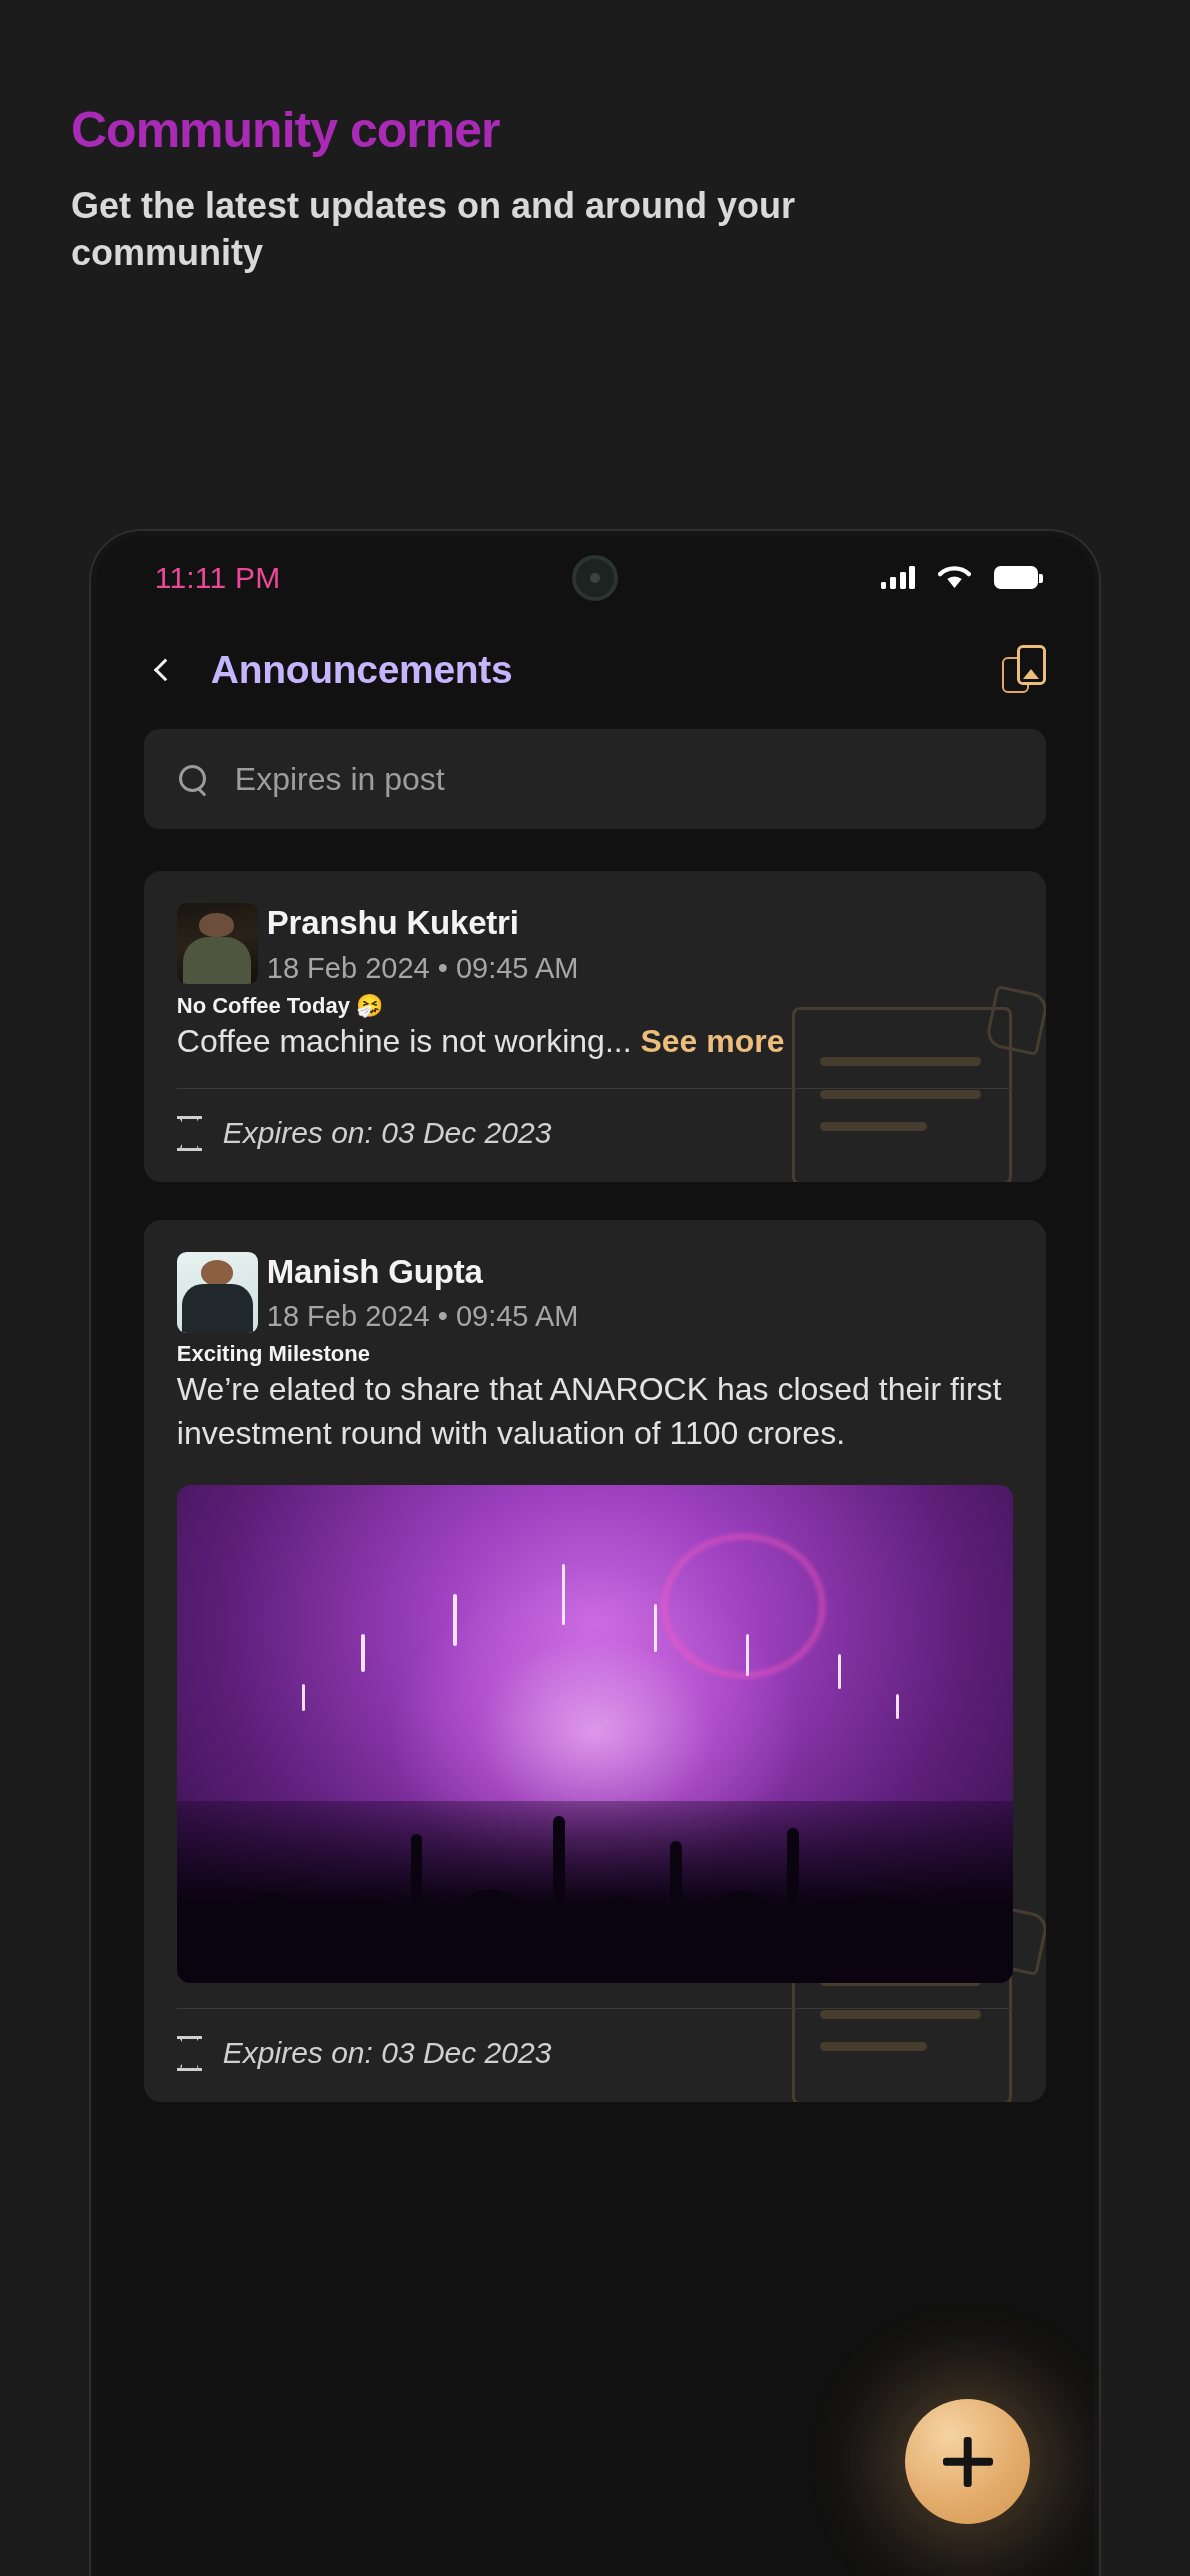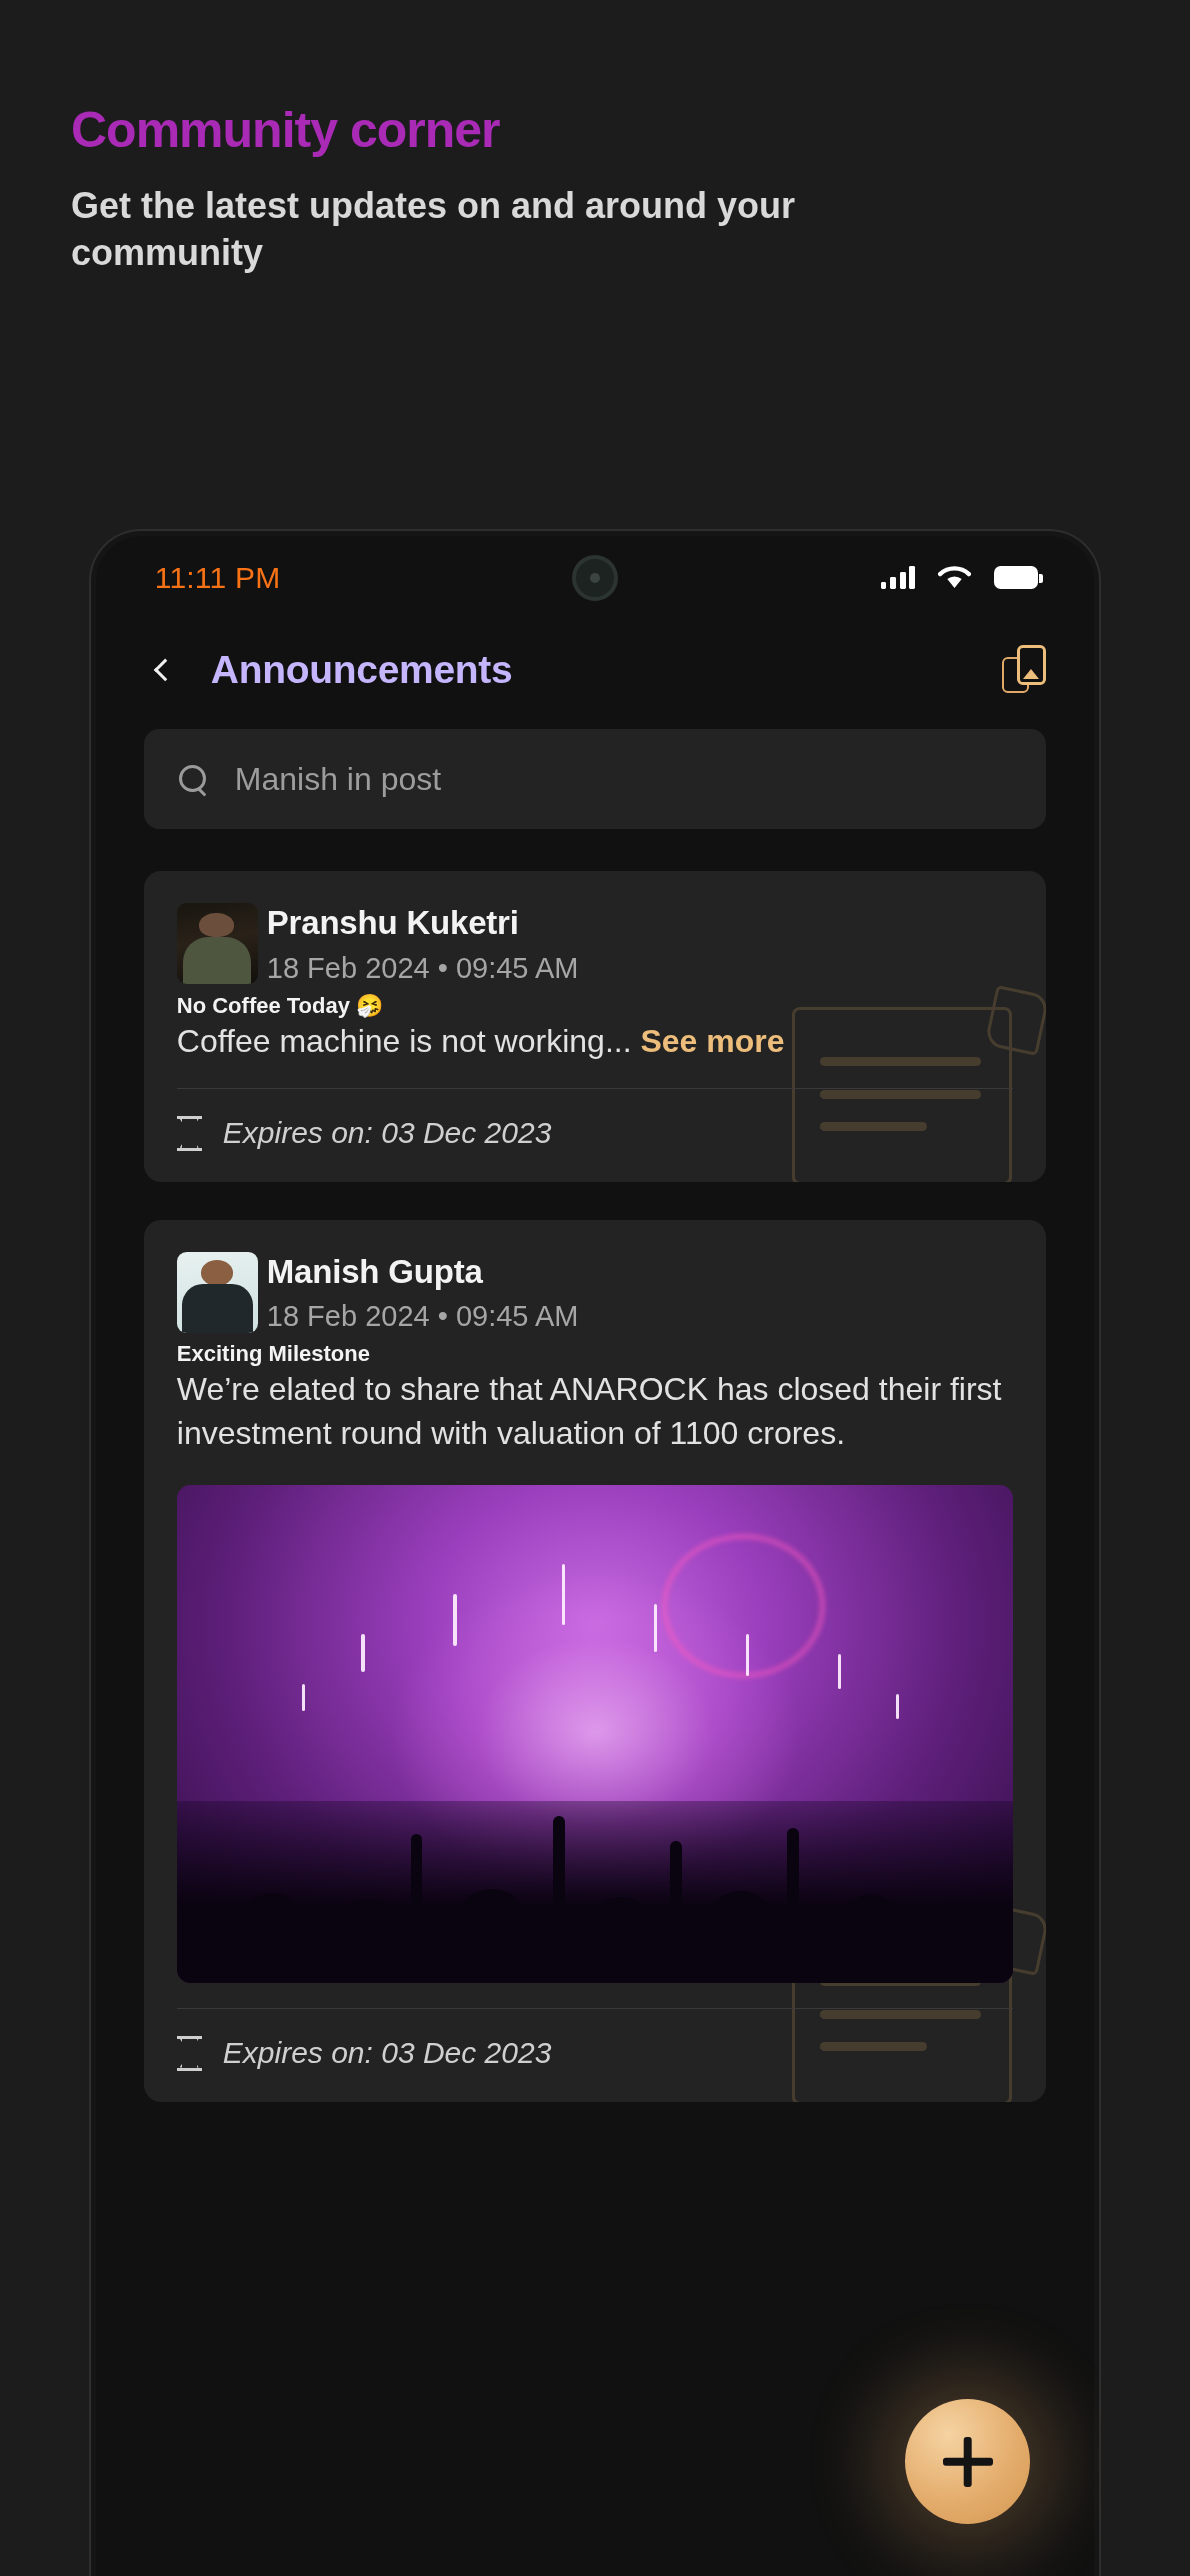--- a/index.html
+++ b/index.html
@@ -38,21 +38,21 @@
     border-radius: 46px 46px 0 0;
     overflow: hidden;
   }
 
   
   .statusbar {
     position: relative; height: 84px;
     display: flex; align-items: center; justify-content: space-between;
     padding: 0 56px 0 59px;
   }
-  .status-time { font-size: 30px; color: #f97316; font-weight: 400; letter-spacing:0.2px;}
+  .status-time { font-size: 30px; color: #ec4899; font-weight: 400; letter-spacing:0.2px;}
   .status-icons { display: flex; align-items: center; gap: 23px; }
   .camera-dot {
     position: absolute; left: 50%; top: 50%; transform: translate(-50%,-50%);
     width: 46px; height: 46px; border-radius: 50%;
     background: #1d2321; border: 4.8px solid #2c3431;
     display:flex; align-items:center; justify-content:center;
   }
   .camera-dot i { width: 10.5px; height: 10.5px; border-radius: 50%; background:#3c4442; display:block;}
   .bars { display:flex; align-items:flex-end; gap:3.8px; height:23px;}
   .bars span { width:5.8px; background:#fff; border-radius:1.4px; }
@@ -219,21 +219,21 @@
         </div>
         <div class="appbar-title">Announcements</div>
         <div class="gallery-icon">
           <span class="bk"></span>
             <span class="fr"></span>
         </div>
       </div>
 
       <div class="search">
         <span class="search-icon"></span>
-        <span class="search-ph">Manish in post</span>
+        <span class="search-ph">Expires in post</span>
       </div>
 
       <div class="feed">
 
         <div class="card">
           <div class="wm">
             <span class="pg"></span>
             <span class="ln l1"></span>
               <span class="ln l2"></span>
               <span class="ln l3"></span>

